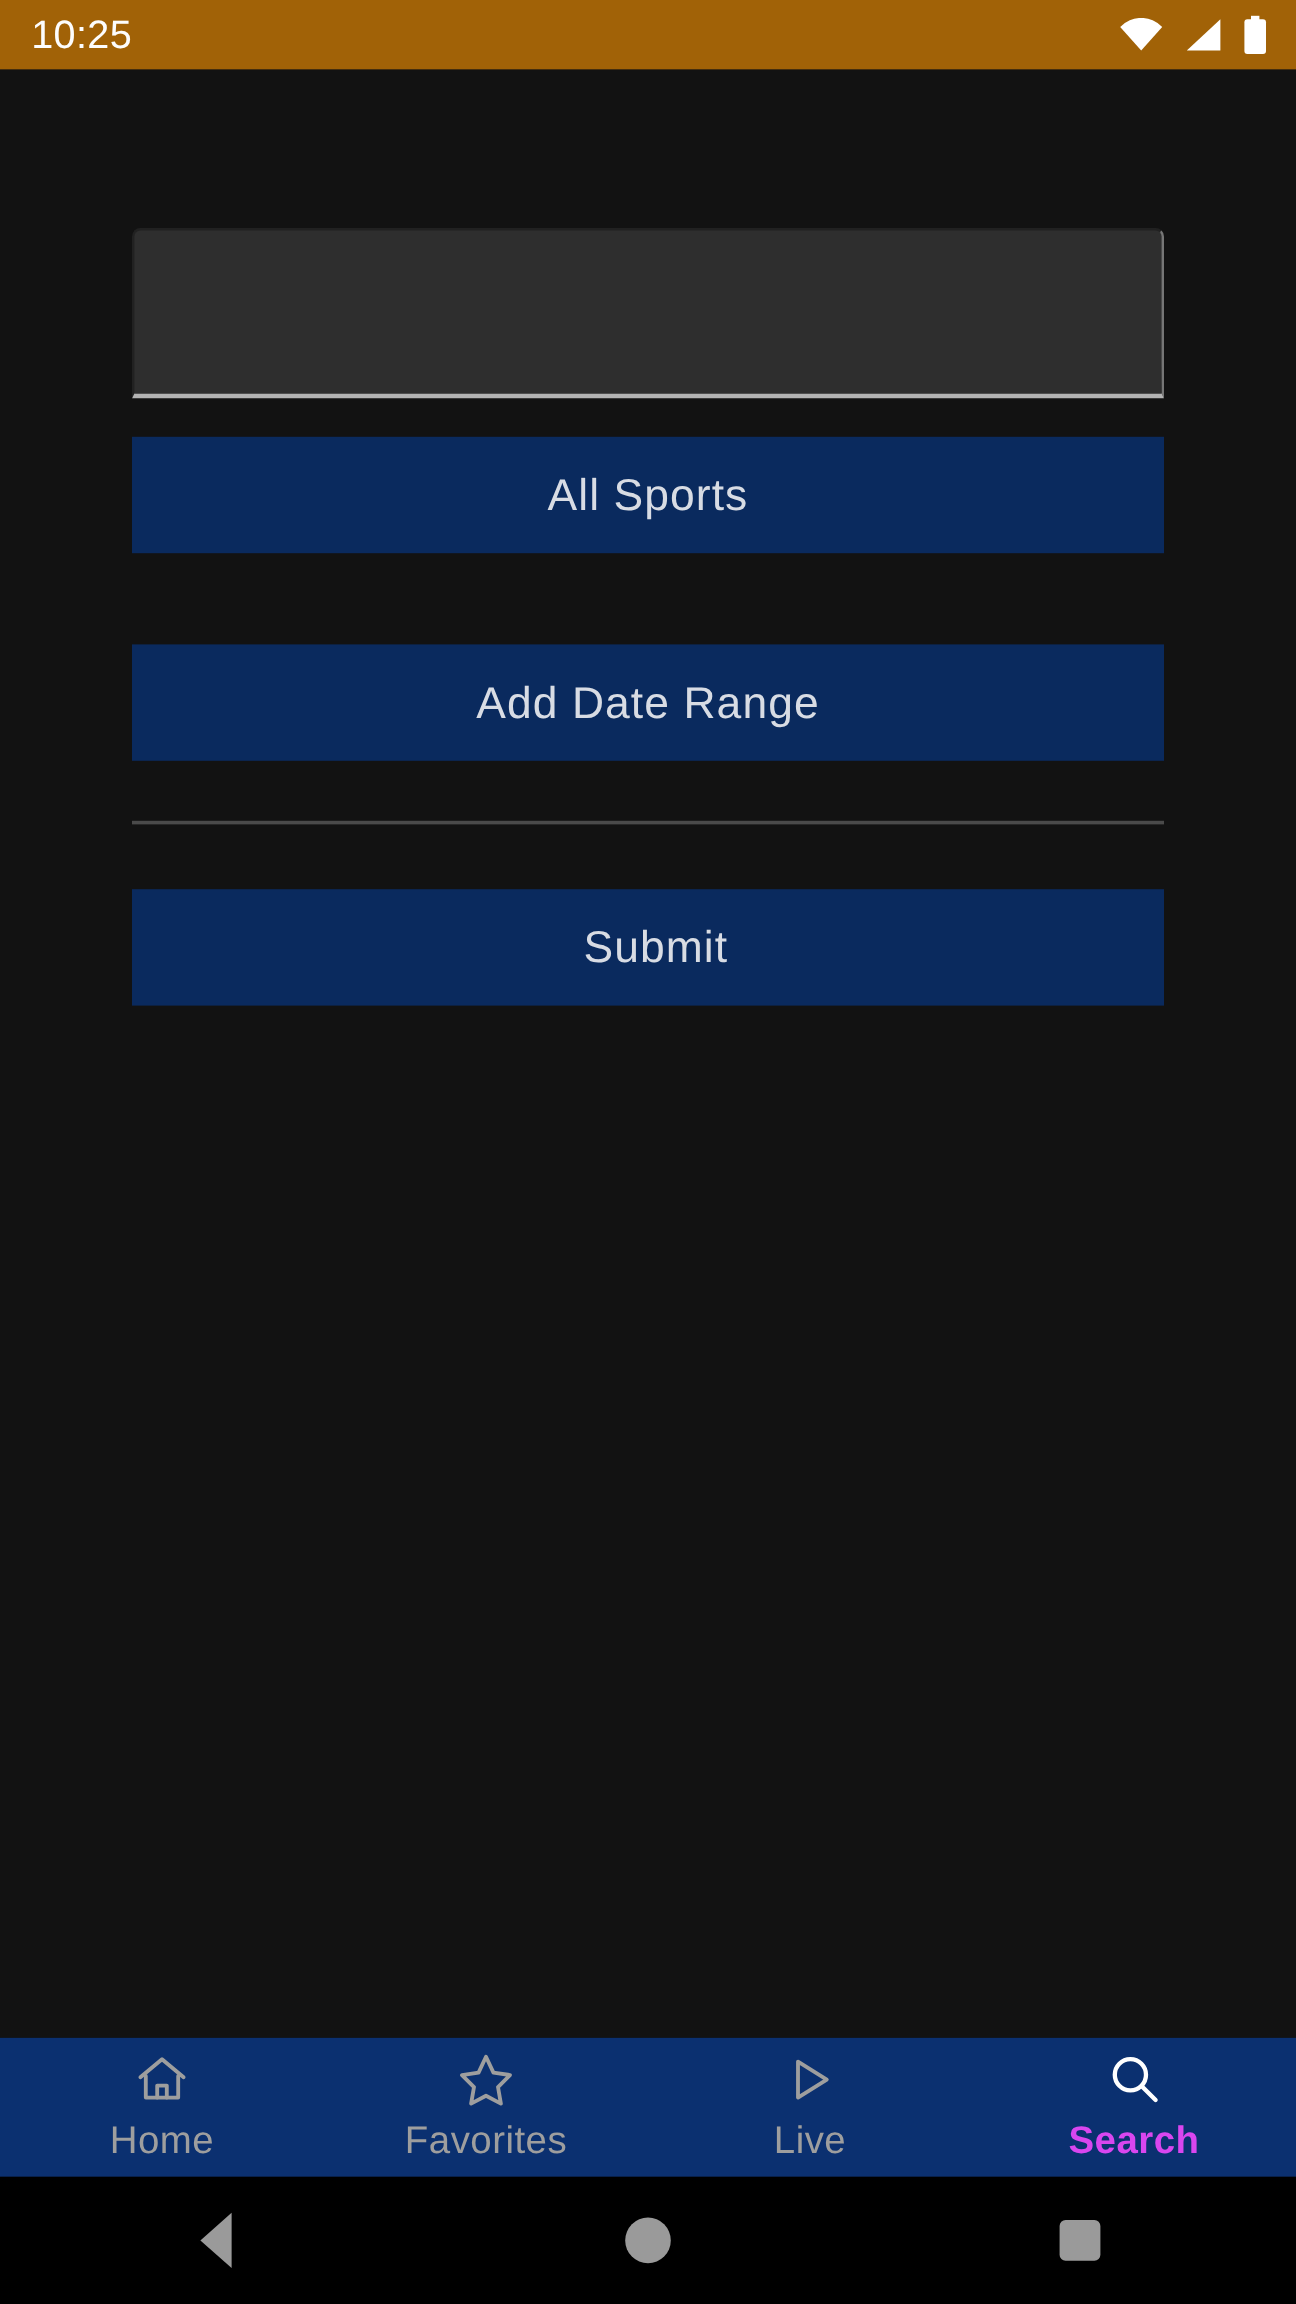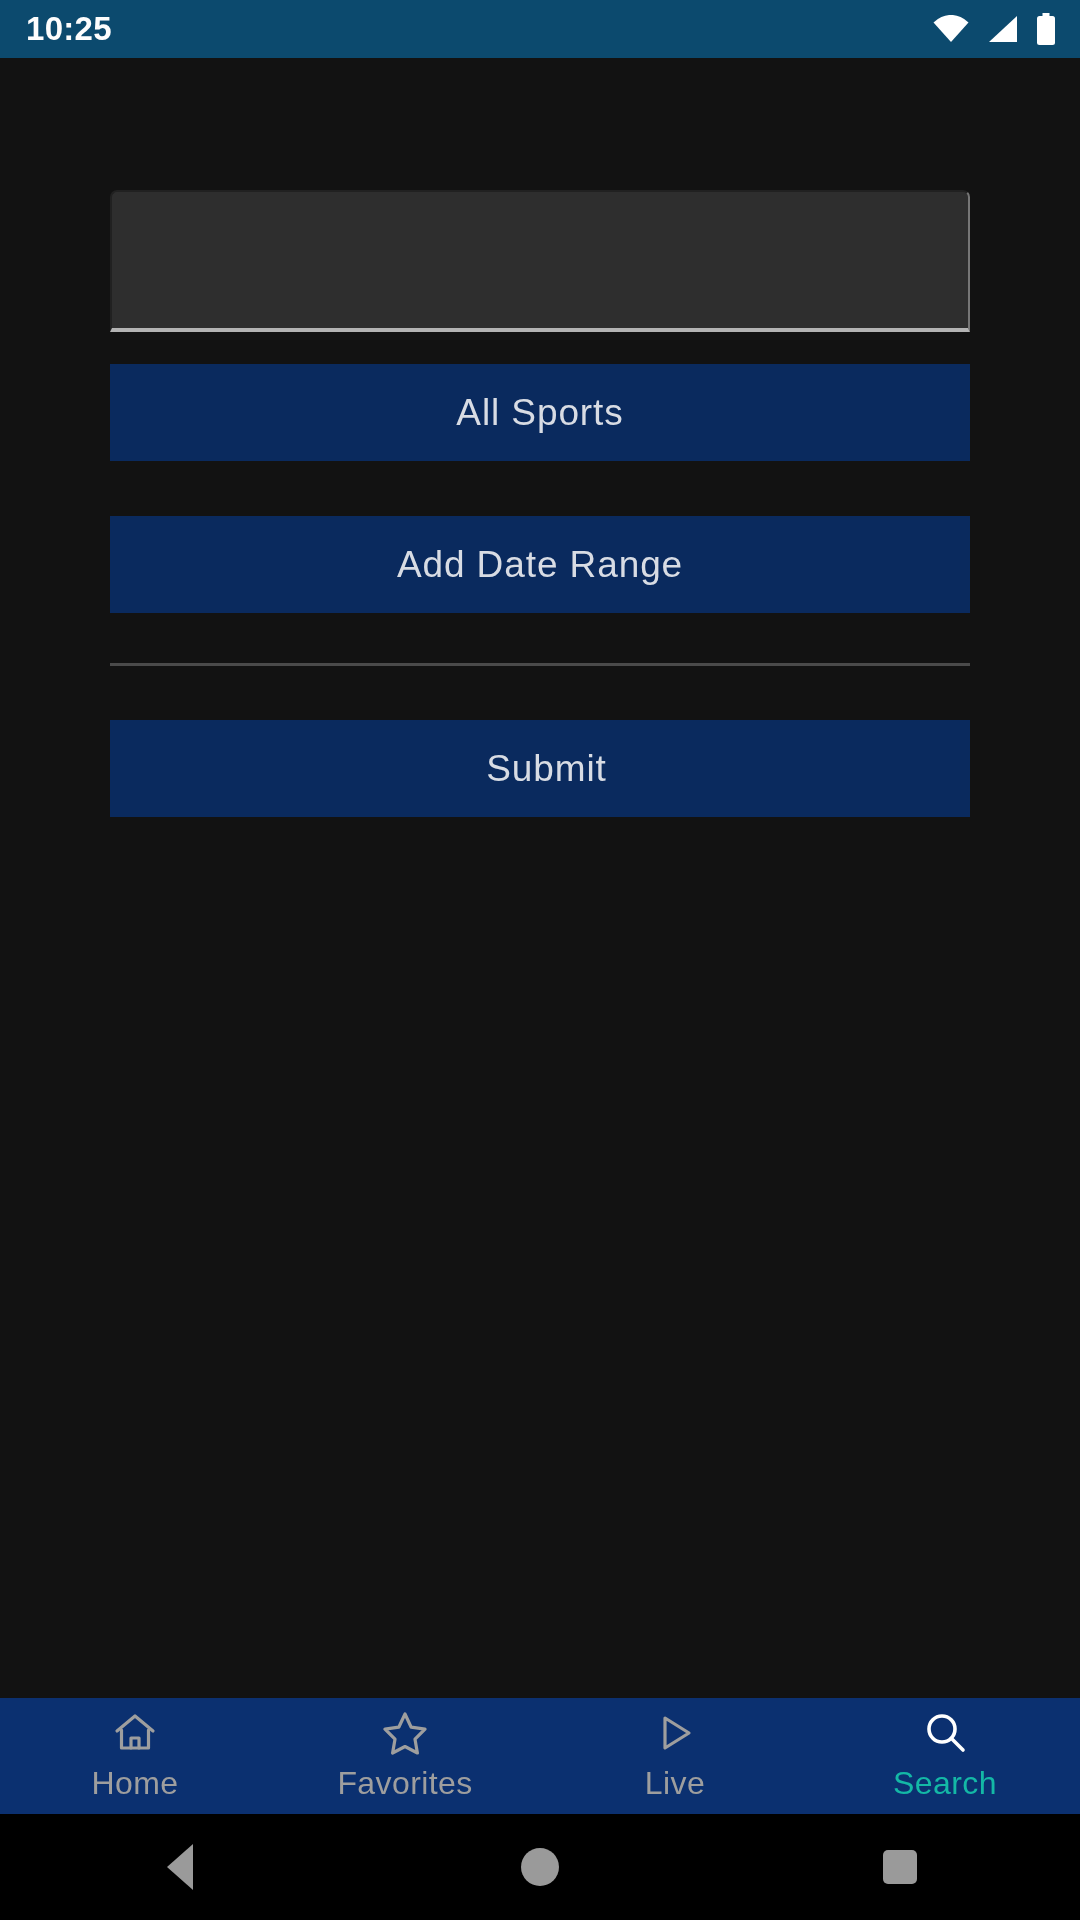--- a/index.html
+++ b/index.html
@@ -14,26 +14,25 @@
   #screen {
     position:relative;
     width:1080px; height:1920px;
     background:#121212;
     display:flex; flex-direction:column;
   }
 
   
   .status-bar {
     height:58px;
-    background:#0c4a6e;
+    background:#a16207;
     flex:0 0 58px;
     display:flex; align-items:center;
     padding:0 24px 0 26px;
     color:#fff;
-    font-weight:bold;
   }
   .status-clock {
     font-size:33px;
     letter-spacing:.3px;
     color:#fdfdfd;
   }
   .status-icons {
     margin-left:auto;
     display:flex; align-items:center; gap:17px;
   }
@@ -72,21 +71,21 @@
     border-radius:0;
     color:#d8dce4;
     font-family:"Liberation Sans", sans-serif;
     font-size:37px;
     letter-spacing:.9px;
     cursor:pointer;
     text-align:center;
   }
 
   .btn-all-sports   { margin-top:32px; }
-  .btn-date-range   { margin-top:55px; }
+  .btn-date-range   { margin-top:76px; }
 
   .divider {
     margin-top:50px;
     height:3px;
     background:#4a4a4a;
     width:100%;
   }
 
   .btn-submit { margin-top:54px;padding-left:13px; }
 
@@ -106,22 +105,22 @@
     height:100%;
   }
   .tab .tab-icon { height:44px; display:flex; align-items:center; justify-content:center; }
   .tab .tab-icon svg { display:block; }
   .tab .tab-label {
     font-size:32px;
     color:#9e9e9e;
     letter-spacing:.4px;
   }
   .tab.active .tab-label {
-    color:#14b8a6;
-    font-weight:normal;
+    color:#d946ef;
+    font-weight:bold;
   }
 
   
   .system-nav {
     flex:0 0 106px;
     background:#000;
     display:flex;
     align-items:center;
   }
   .system-nav .sys-btn {

